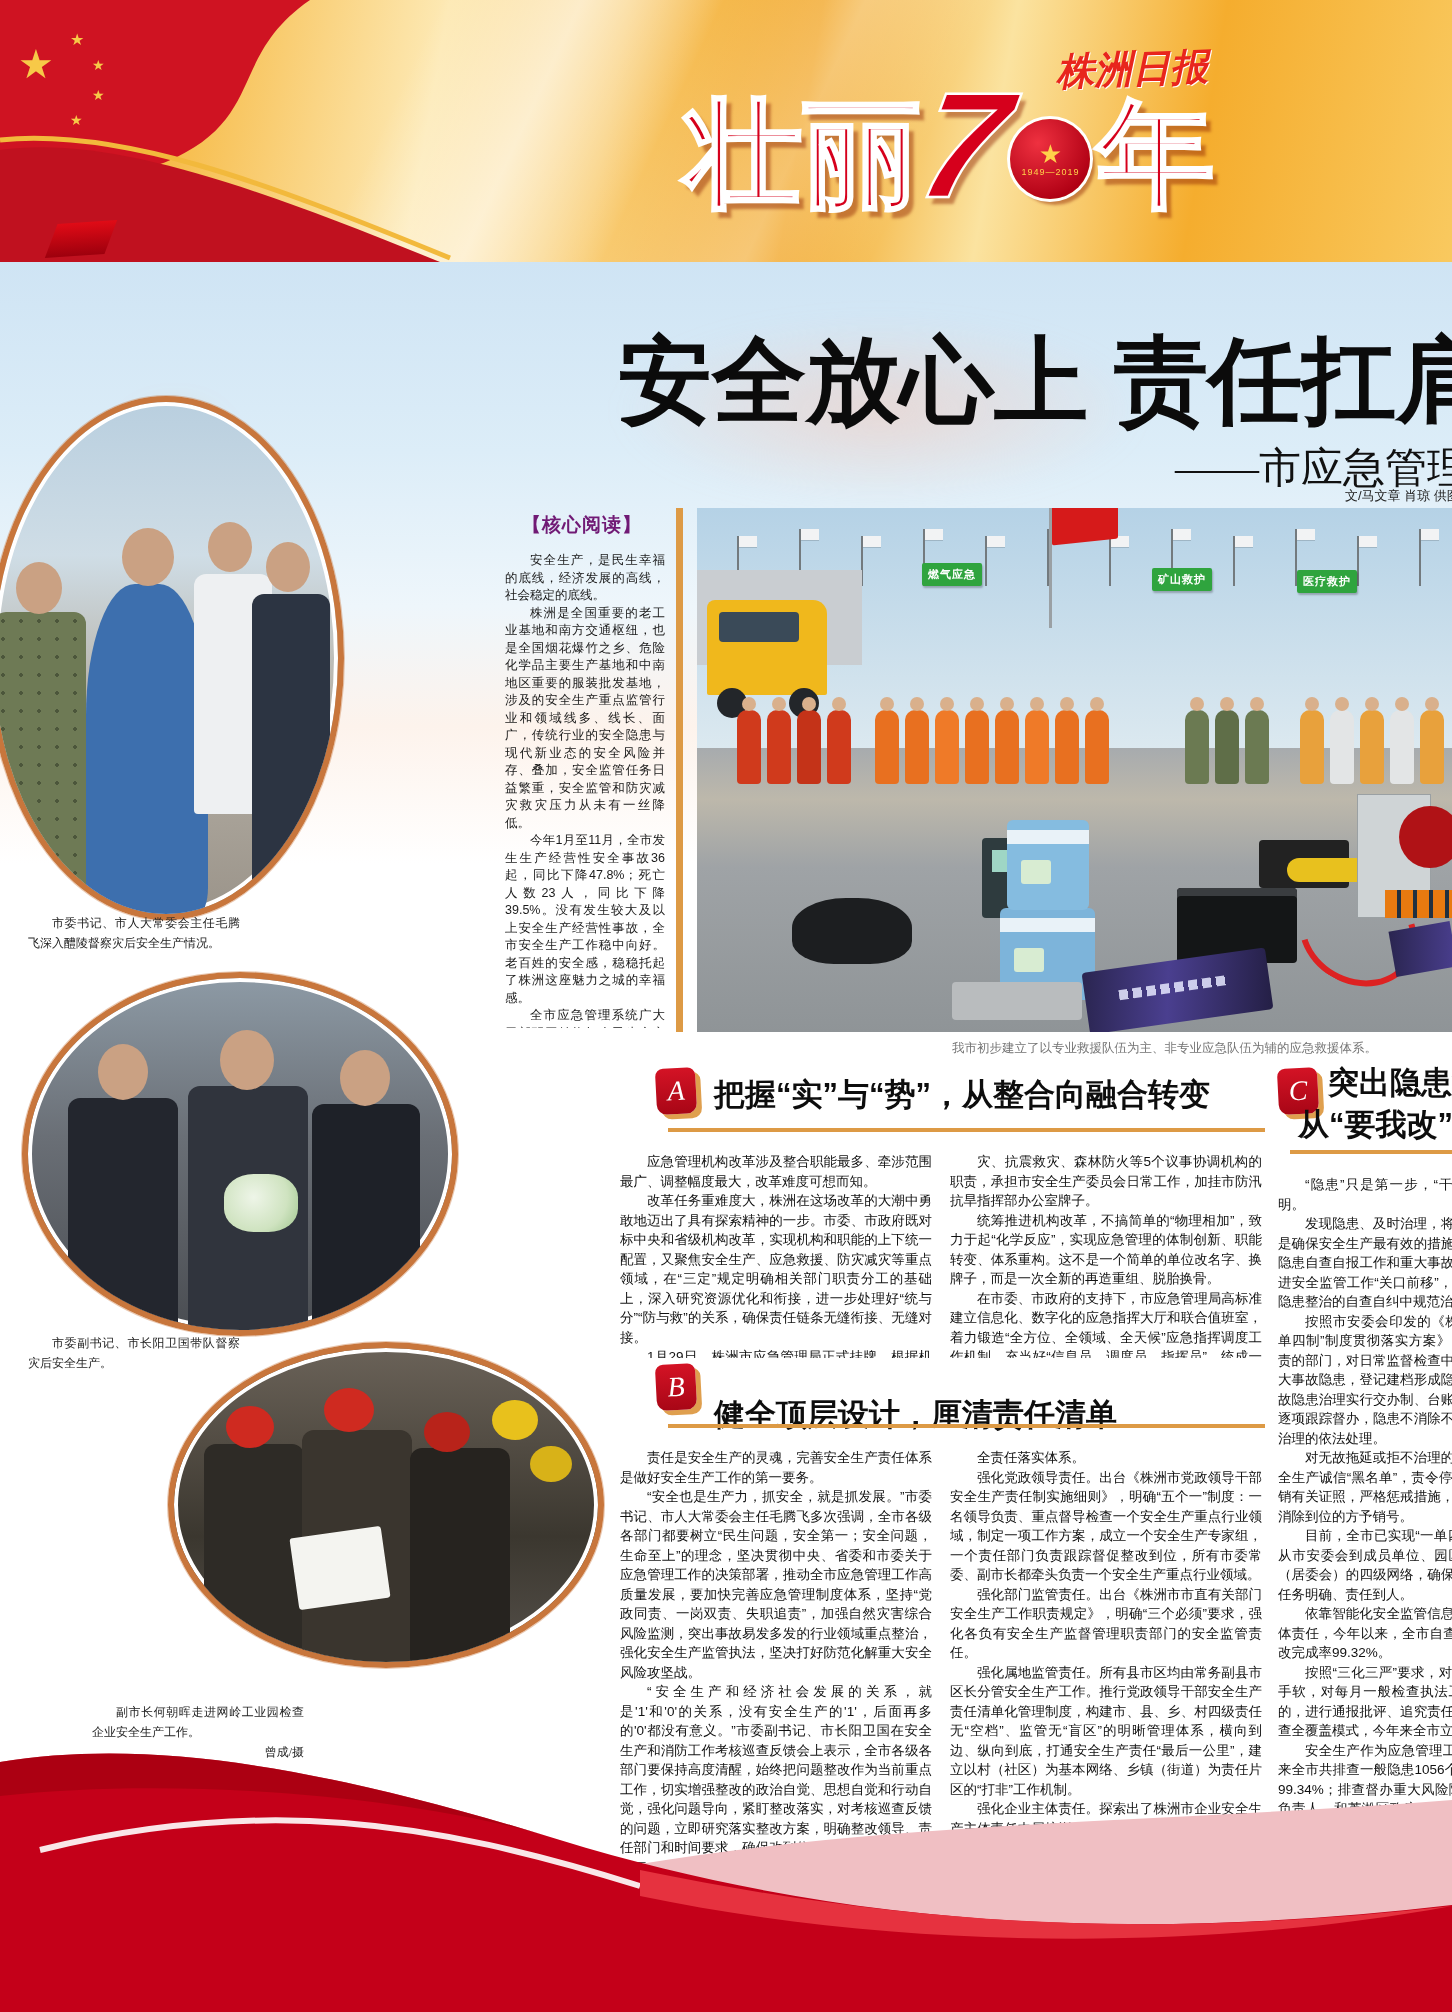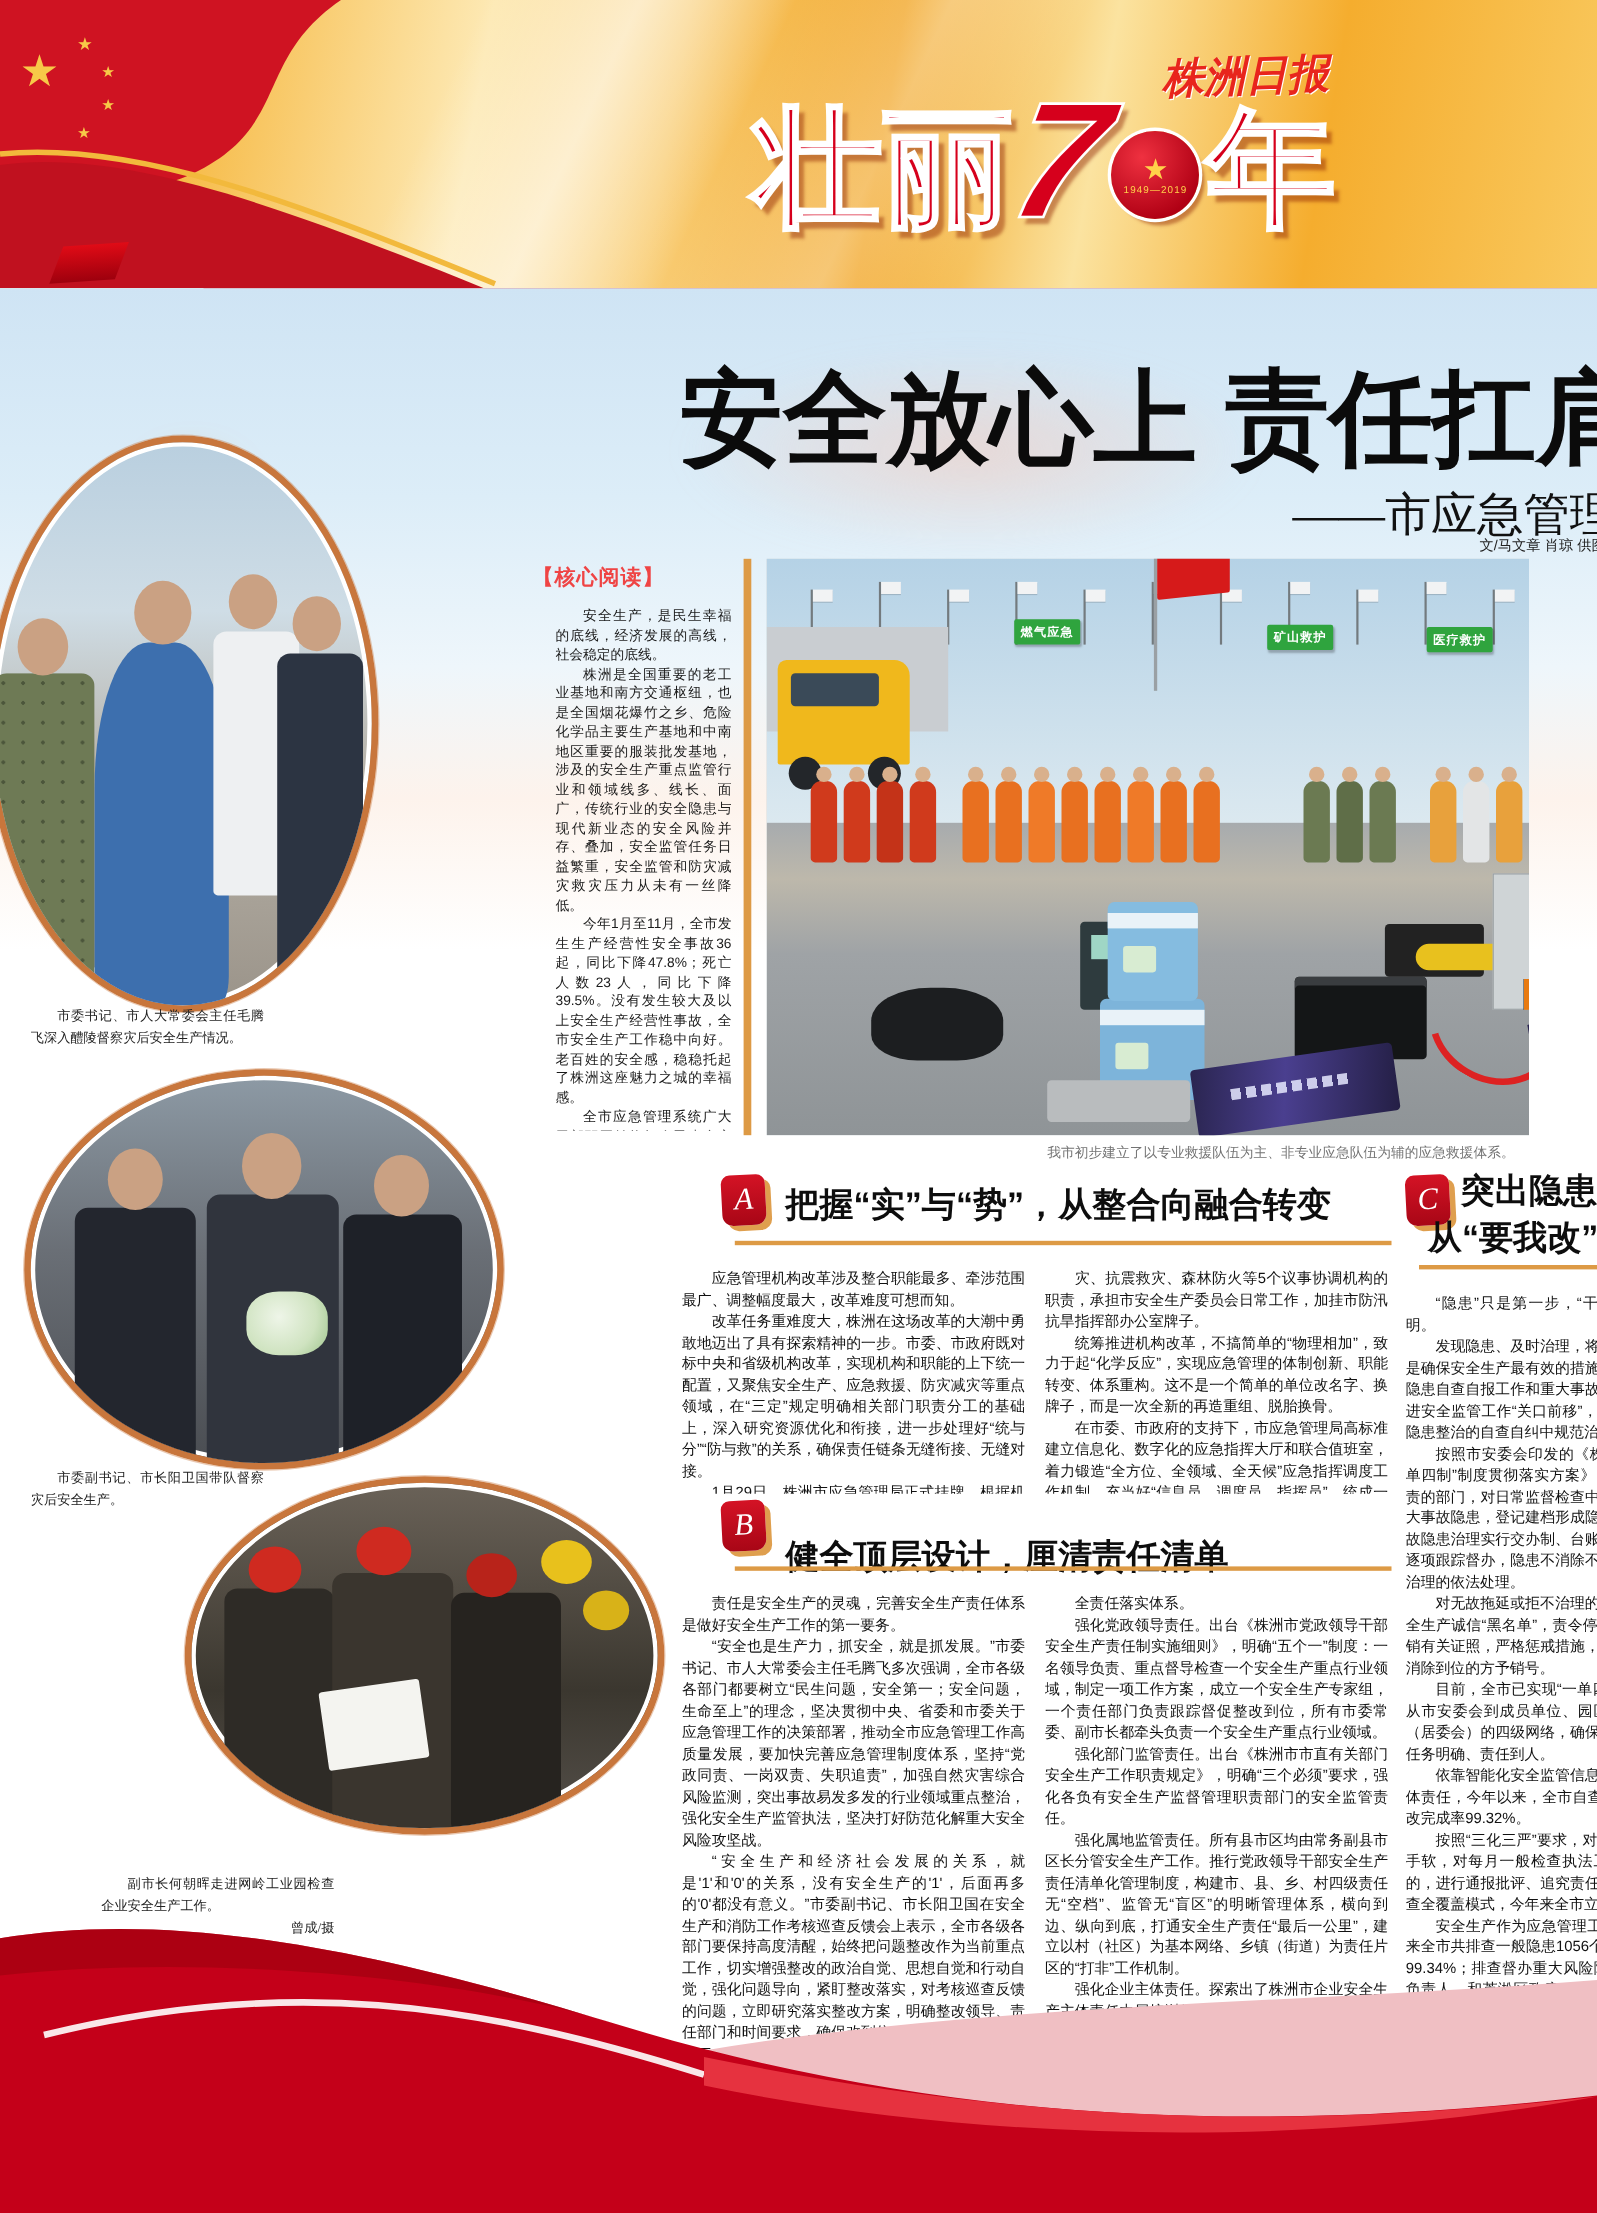--- a/index.html
+++ b/index.html
@@ -76,29 +76,29 @@
     background:linear-gradient(180deg,#8d9aa5,#6a6f76 45%,#4a4d52);}
   .c3{left:168px;top:1342px;width:424px;height:314px;
     background:linear-gradient(180deg,#6a6258,#3b372f 60%,#55504a);}
   .blob{position:absolute;border-radius:12px 12px 4px 4px;}
   .head{position:absolute;border-radius:50%;background:#caa183;}
   .photo-cap{position:absolute;width:212px;font-family:"Liberation Serif",serif;font-size:12px;
     line-height:20px;color:#222;text-align:justify;text-indent:2em;}
   .credit{text-align:right;text-indent:0;display:block;}
 
   
-  .core-label{position:absolute;left:484px;top:512px;font-size:19px;font-weight:bold;
-    color:#ef4444;letter-spacing:1px;}
+  .core-label{position:absolute;left:522px;top:512px;font-size:19px;font-weight:bold;
+    color:#701a75;letter-spacing:1px;}
   .core-col{position:absolute;left:505px;top:552px;width:160px;height:476px;overflow:hidden;
     font-size:12.5px;line-height:17.5px;color:#1a1a1a;text-align:justify;}
   .core-col p,.col p{margin:0;text-indent:2em;}
   .orange-bar{position:absolute;left:676px;top:508px;width:7px;height:524px;background:#dd9a45;}
 
   
-  .photo{position:absolute;left:697px;top:508px;width:693px;height:524px;overflow:hidden;
+  .photo{position:absolute;left:697px;top:508px;width:755px;height:524px;overflow:hidden;
     background:#c4cdd2;}
   .p-sky{position:absolute;left:0;top:0;width:755px;height:245px;
     background:linear-gradient(#b5d2e6,#dce9f0);}
   .p-ground{position:absolute;left:0;top:240px;width:755px;height:284px;
     background:linear-gradient(180deg,#a7abae 0%,#bdb8ab 18%,#9fa3a6 42%,#8f9497 100%);}
   .p-flags{position:absolute;left:40px;top:8px;width:715px;height:70px;}
   .p-flags i{position:absolute;bottom:0;width:2px;height:58px;background:#737a7e;}
   .p-flags i:before{content:"";position:absolute;left:2px;top:0;width:18px;height:11px;
     background:#f2f3f4;box-shadow:0 1px 0 rgba(0,0,0,.15);}
   .truck{position:absolute;left:0;top:62px;width:165px;height:150px;}

